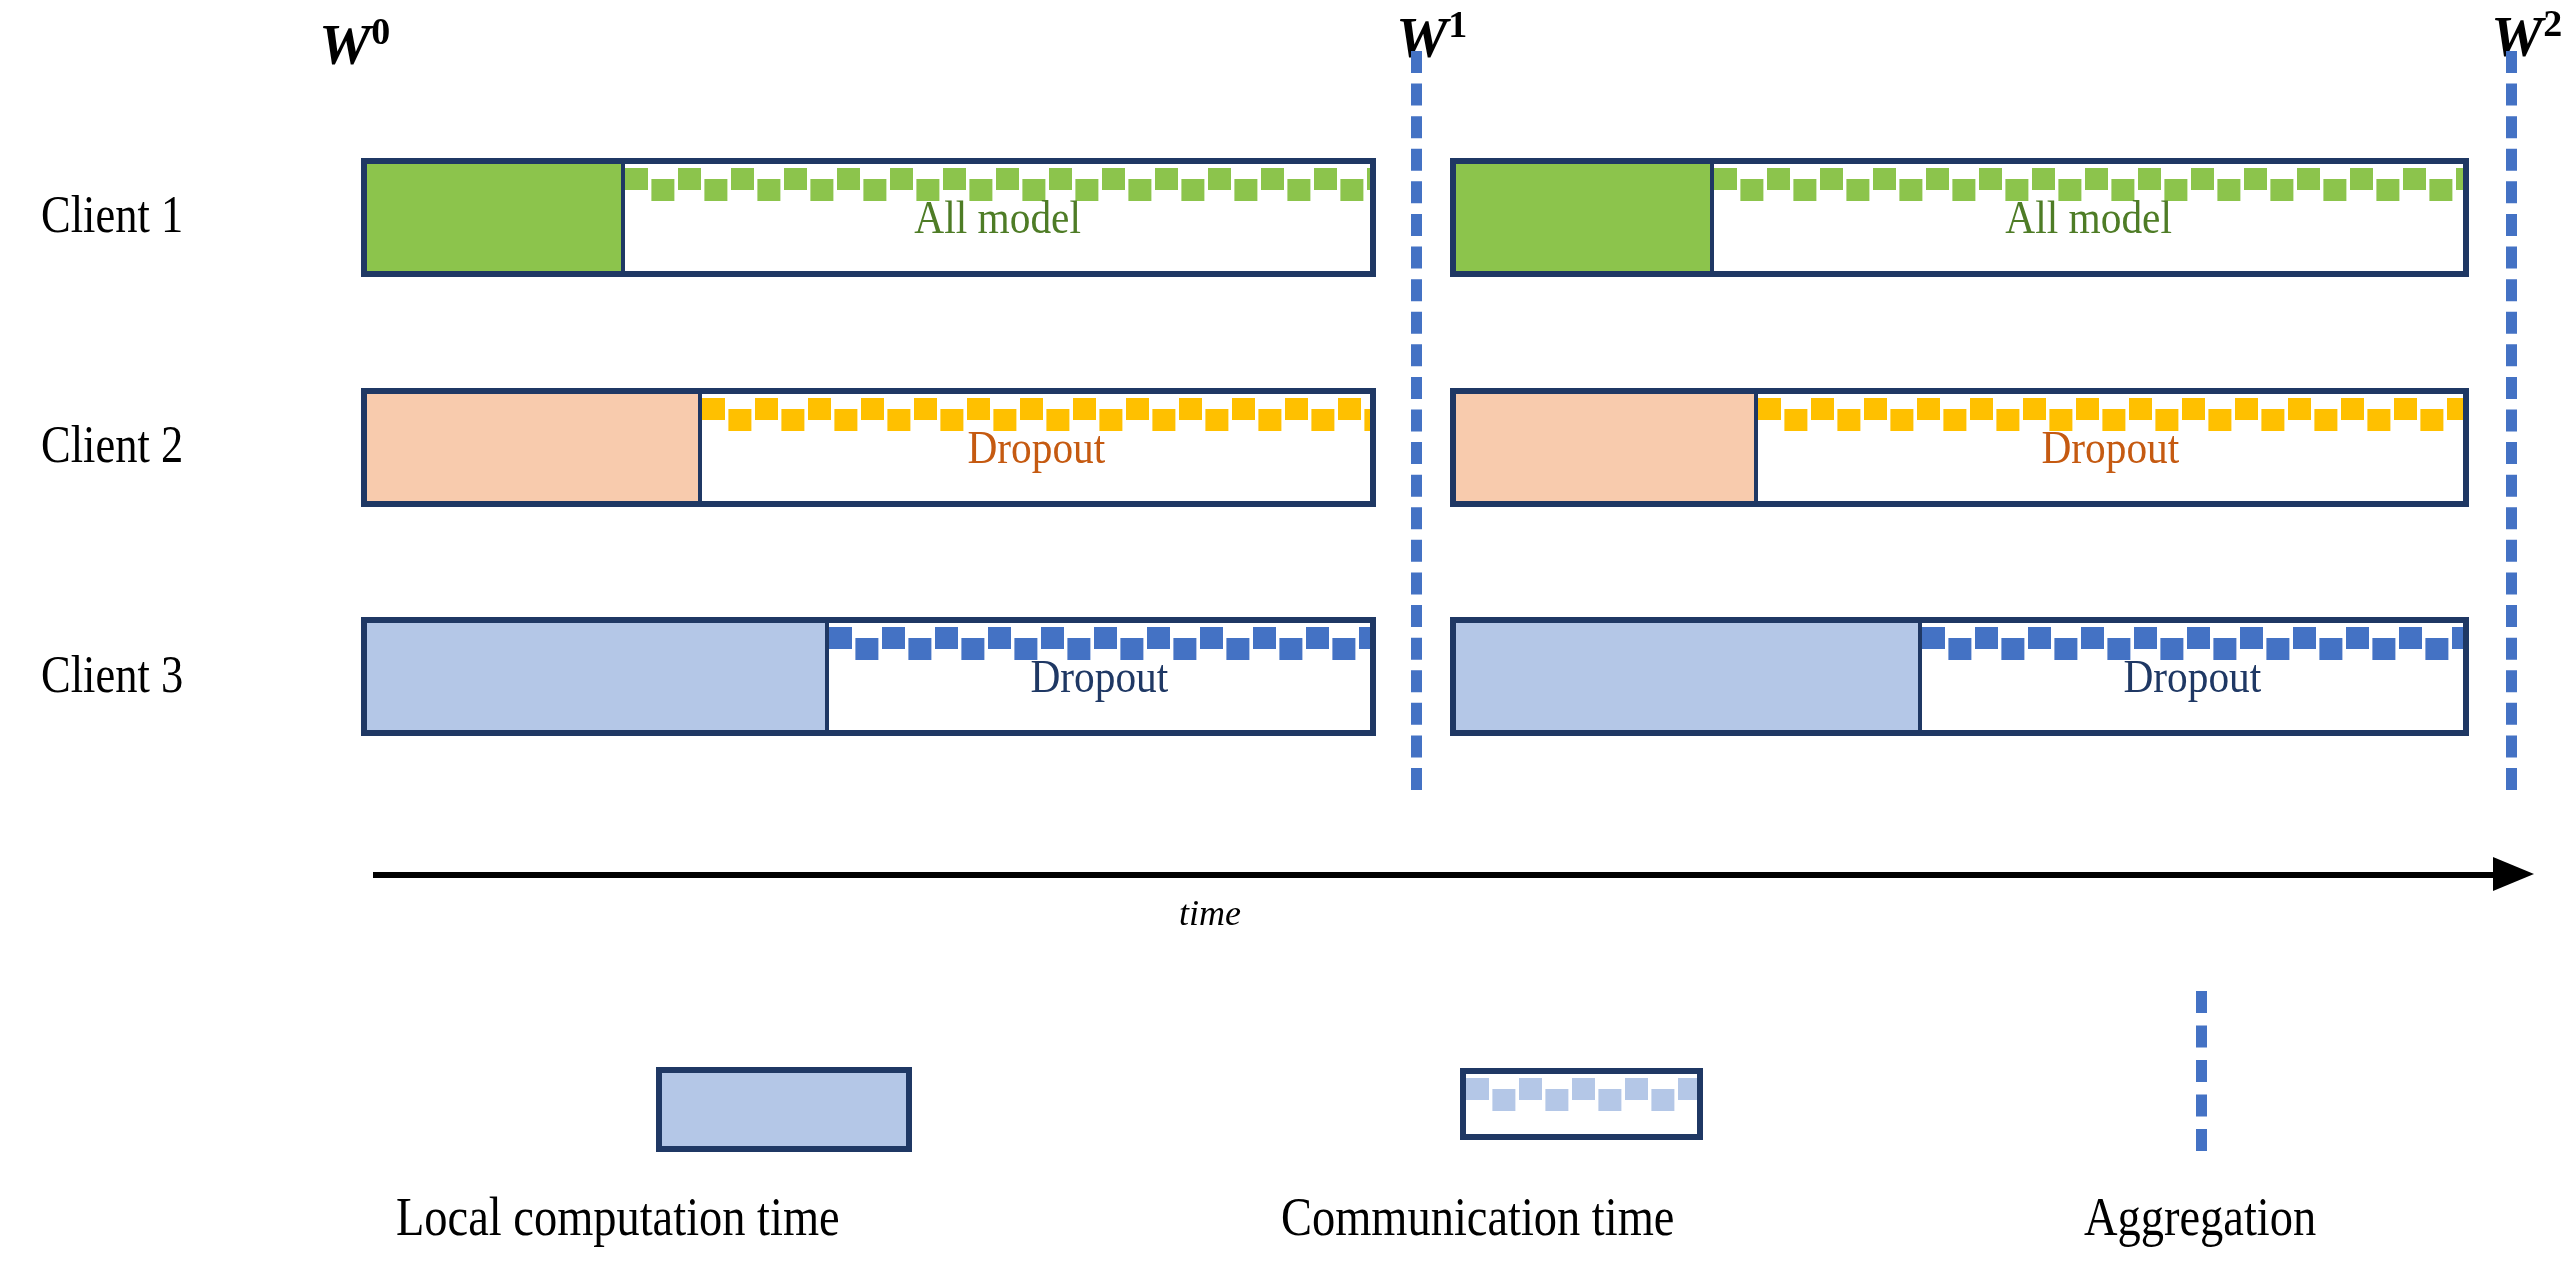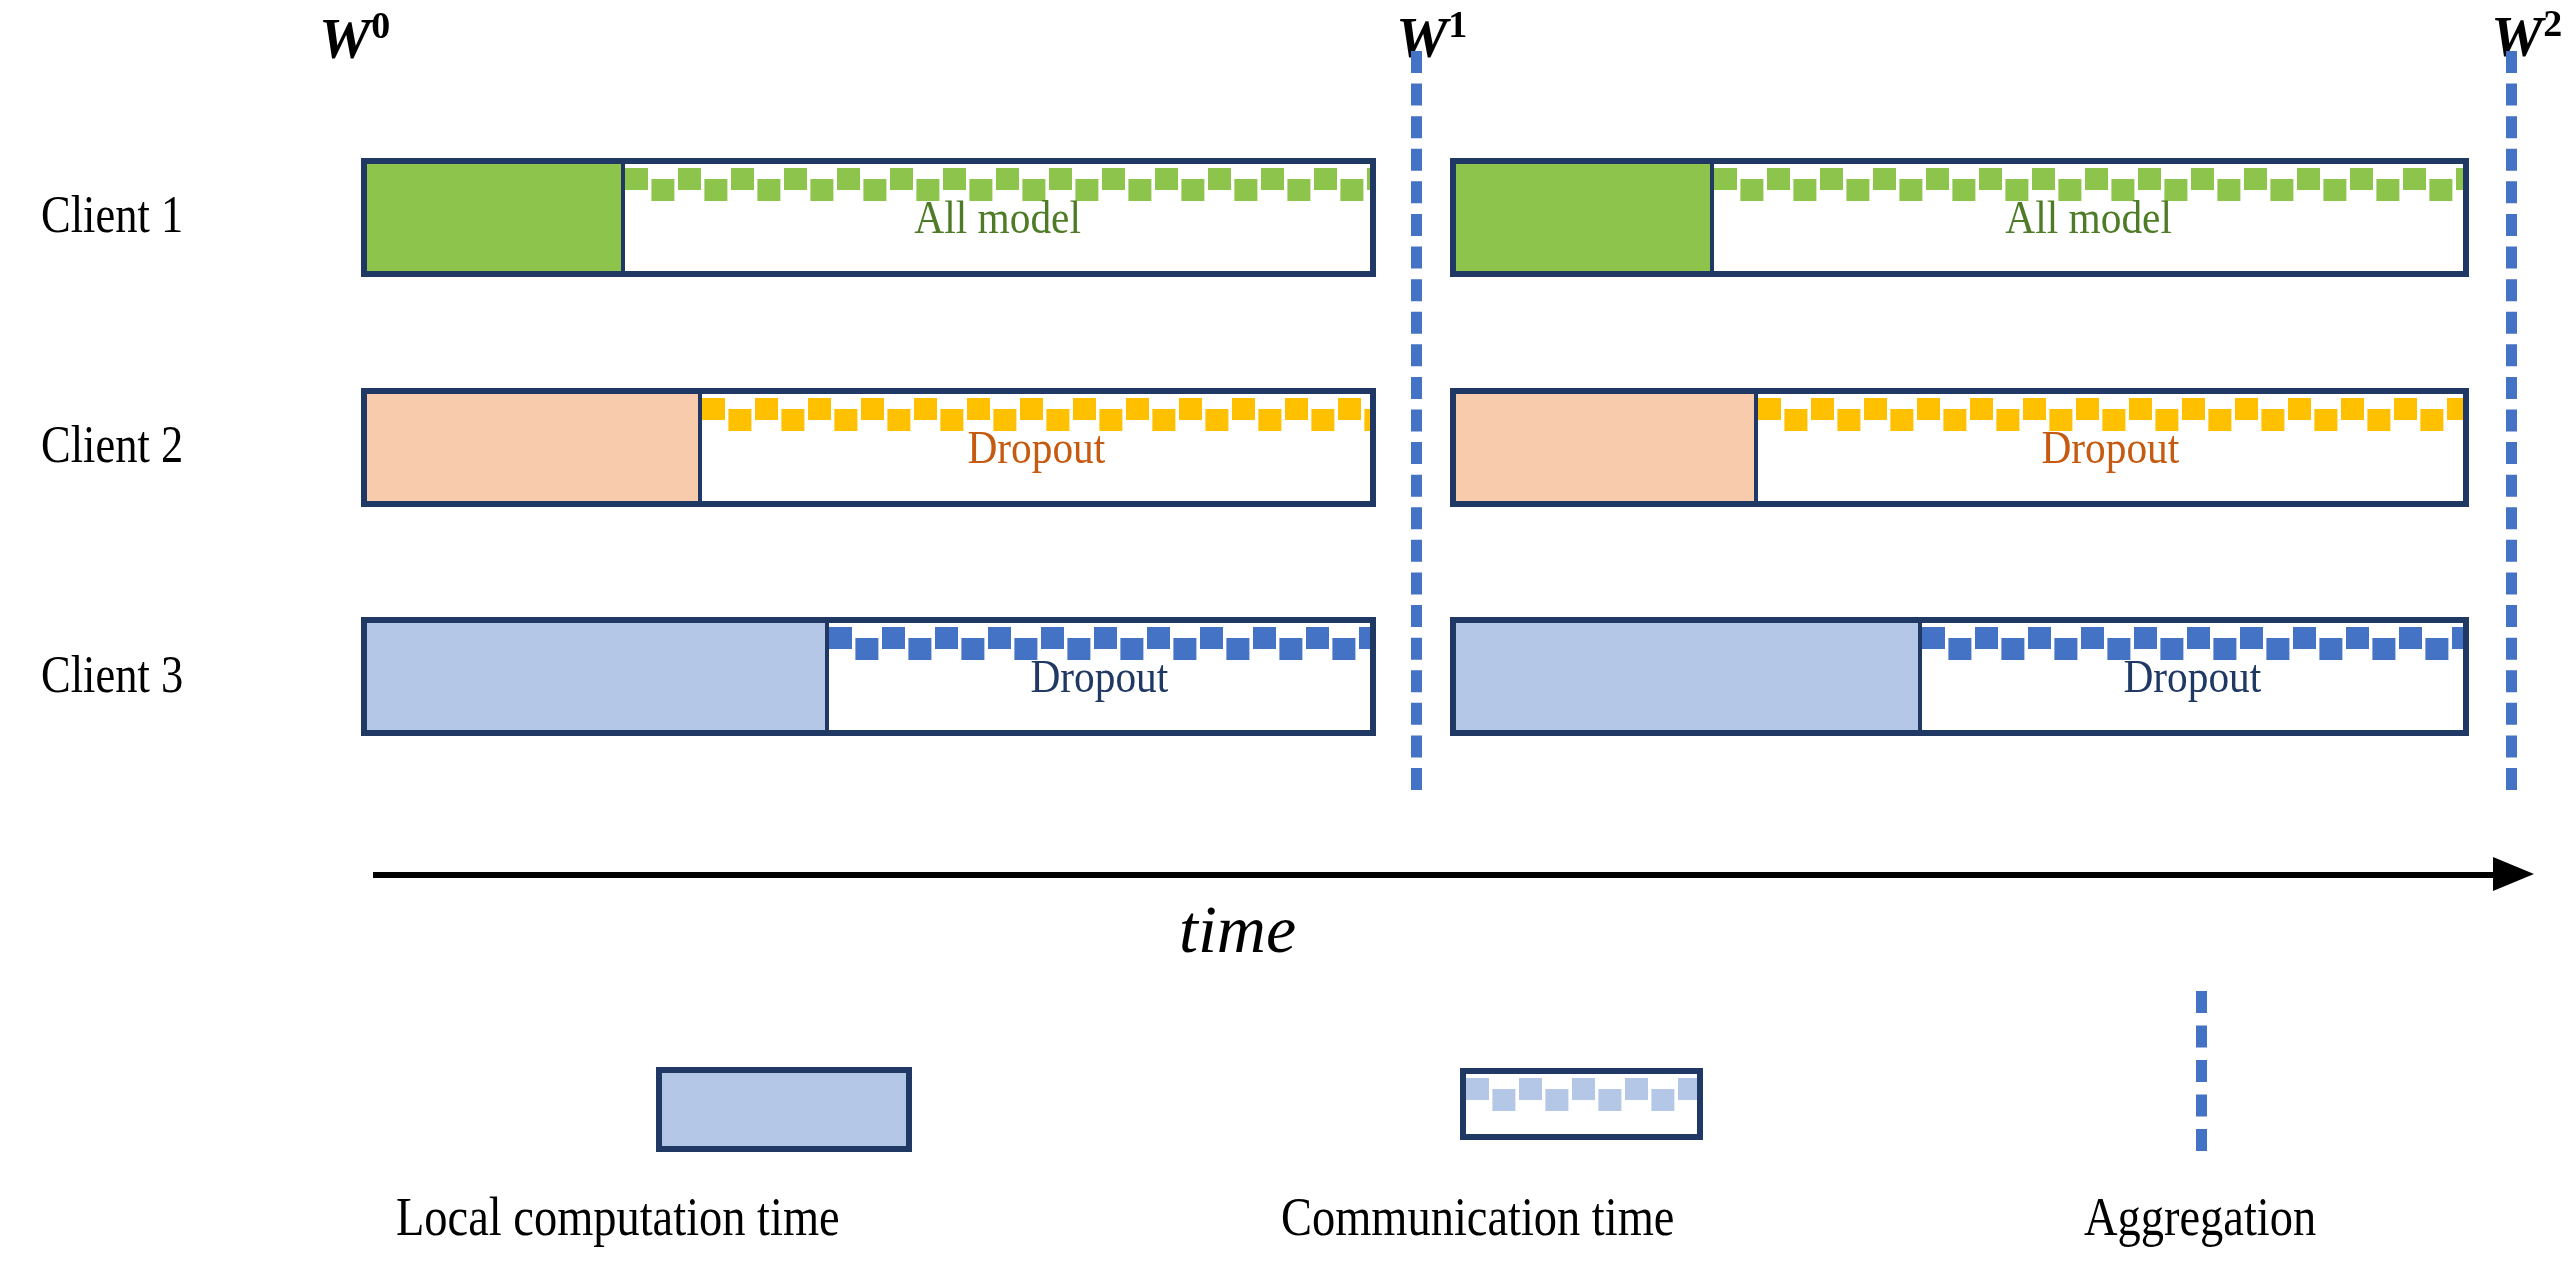--- a/index.html
+++ b/index.html
@@ -140,21 +140,21 @@
     position: absolute;
     width: 0; height: 0;
     border-top: 17.6px solid transparent;
     border-bottom: 17.6px solid transparent;
     border-left: 41px solid #000000;
   }
   .axis-label {
     position: absolute;
     font-family: "Liberation Serif", "DejaVu Serif", serif;
     font-style: italic;
-    font-size: 68px;
+    font-size: 36px;
     color: #000000;
     white-space: nowrap;
     line-height: 1;
   }
 
   
   .legend-swatch {
     position: absolute;
     box-sizing: border-box;
     border: 6.1px solid #1F3864;
@@ -175,21 +175,21 @@
     transform: scaleX(0.86);
     transform-origin: left center;
   }
 </style>
 </head>
 <body>
 
 <div id="canvas">
 
   <div id="round-markers">
-      <div class="round-label" style="left: 319px; top: 6px;"><span>W</span><span class="sup">0</span></div>
+      <div class="round-label" style="left: 319px; top: 12px;"><span>W</span><span class="sup">0</span></div>
       <div class="round-label" style="left: 1396px; top: 5.4px;"><span>W</span><span class="sup">1</span></div>
       <div class="agg-line" style="left: 1411px; top: 51px; height: 739px; border-left-color: rgb(68, 114, 196);"></div>
       <div class="round-label" style="left: 2491px; top: 4px;"><span>W</span><span class="sup">2</span></div>
       <div class="agg-line" style="left: 2506px; top: 51px; height: 739px; border-left-color: rgb(68, 114, 196);"></div>
     </div>
 
   <div id="client-rows">
       <div class="client-label" style="left: 41px; top: 188px;">Client 1</div>
       <div class="bar" style="left: 361px; top: 158px; width: 1015px; height: 119px; border-color: rgb(31, 56, 100);">
         <div class="seg seg-compute" style="width: 257px; background-color: rgb(140, 196, 76);"></div>

